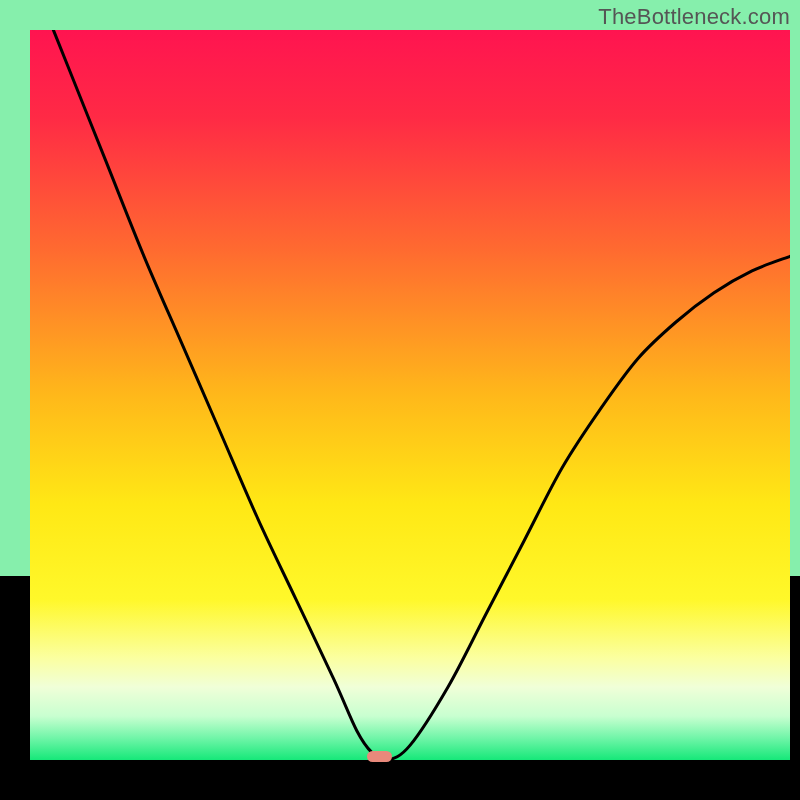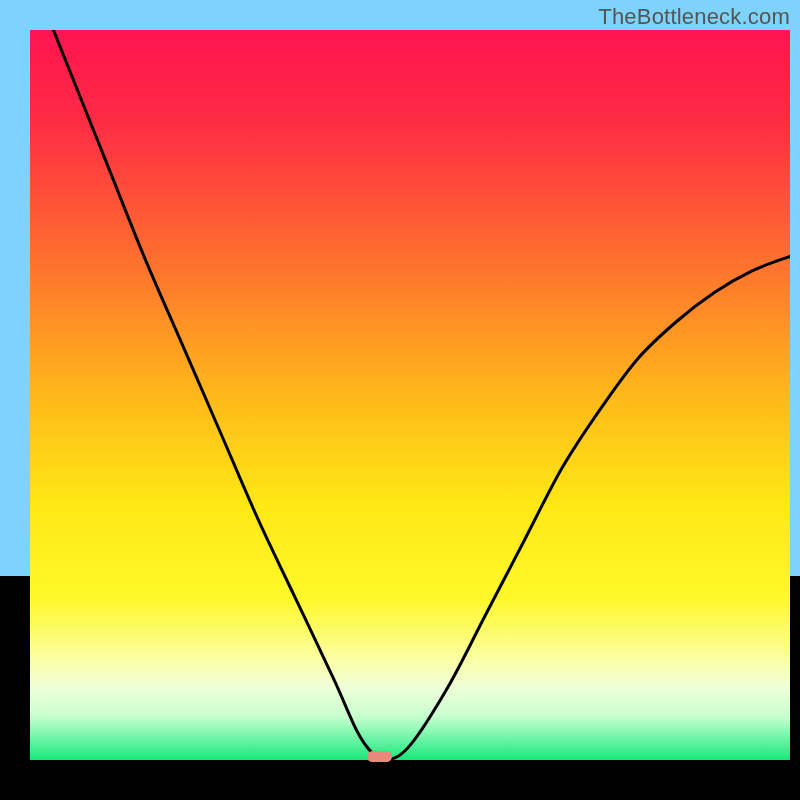--- a/index.html
+++ b/index.html
@@ -8,21 +8,21 @@
     background: #000;
     width: 800px;
     height: 800px;
     overflow: hidden;
     font-family: Arial, sans-serif;
   }
   .container {
     position: relative;
     width: 800px;
     height: 576px;
-    background: #7dd3fc;
+    background: #86efac;
   }
   .watermark {
     position: absolute;
     top: 4px;
     right: 10px;
     color: #555;
     font-size: 22px;
     font-weight: 500;
     z-index: 10;
     letter-spacing: 0.2px;

